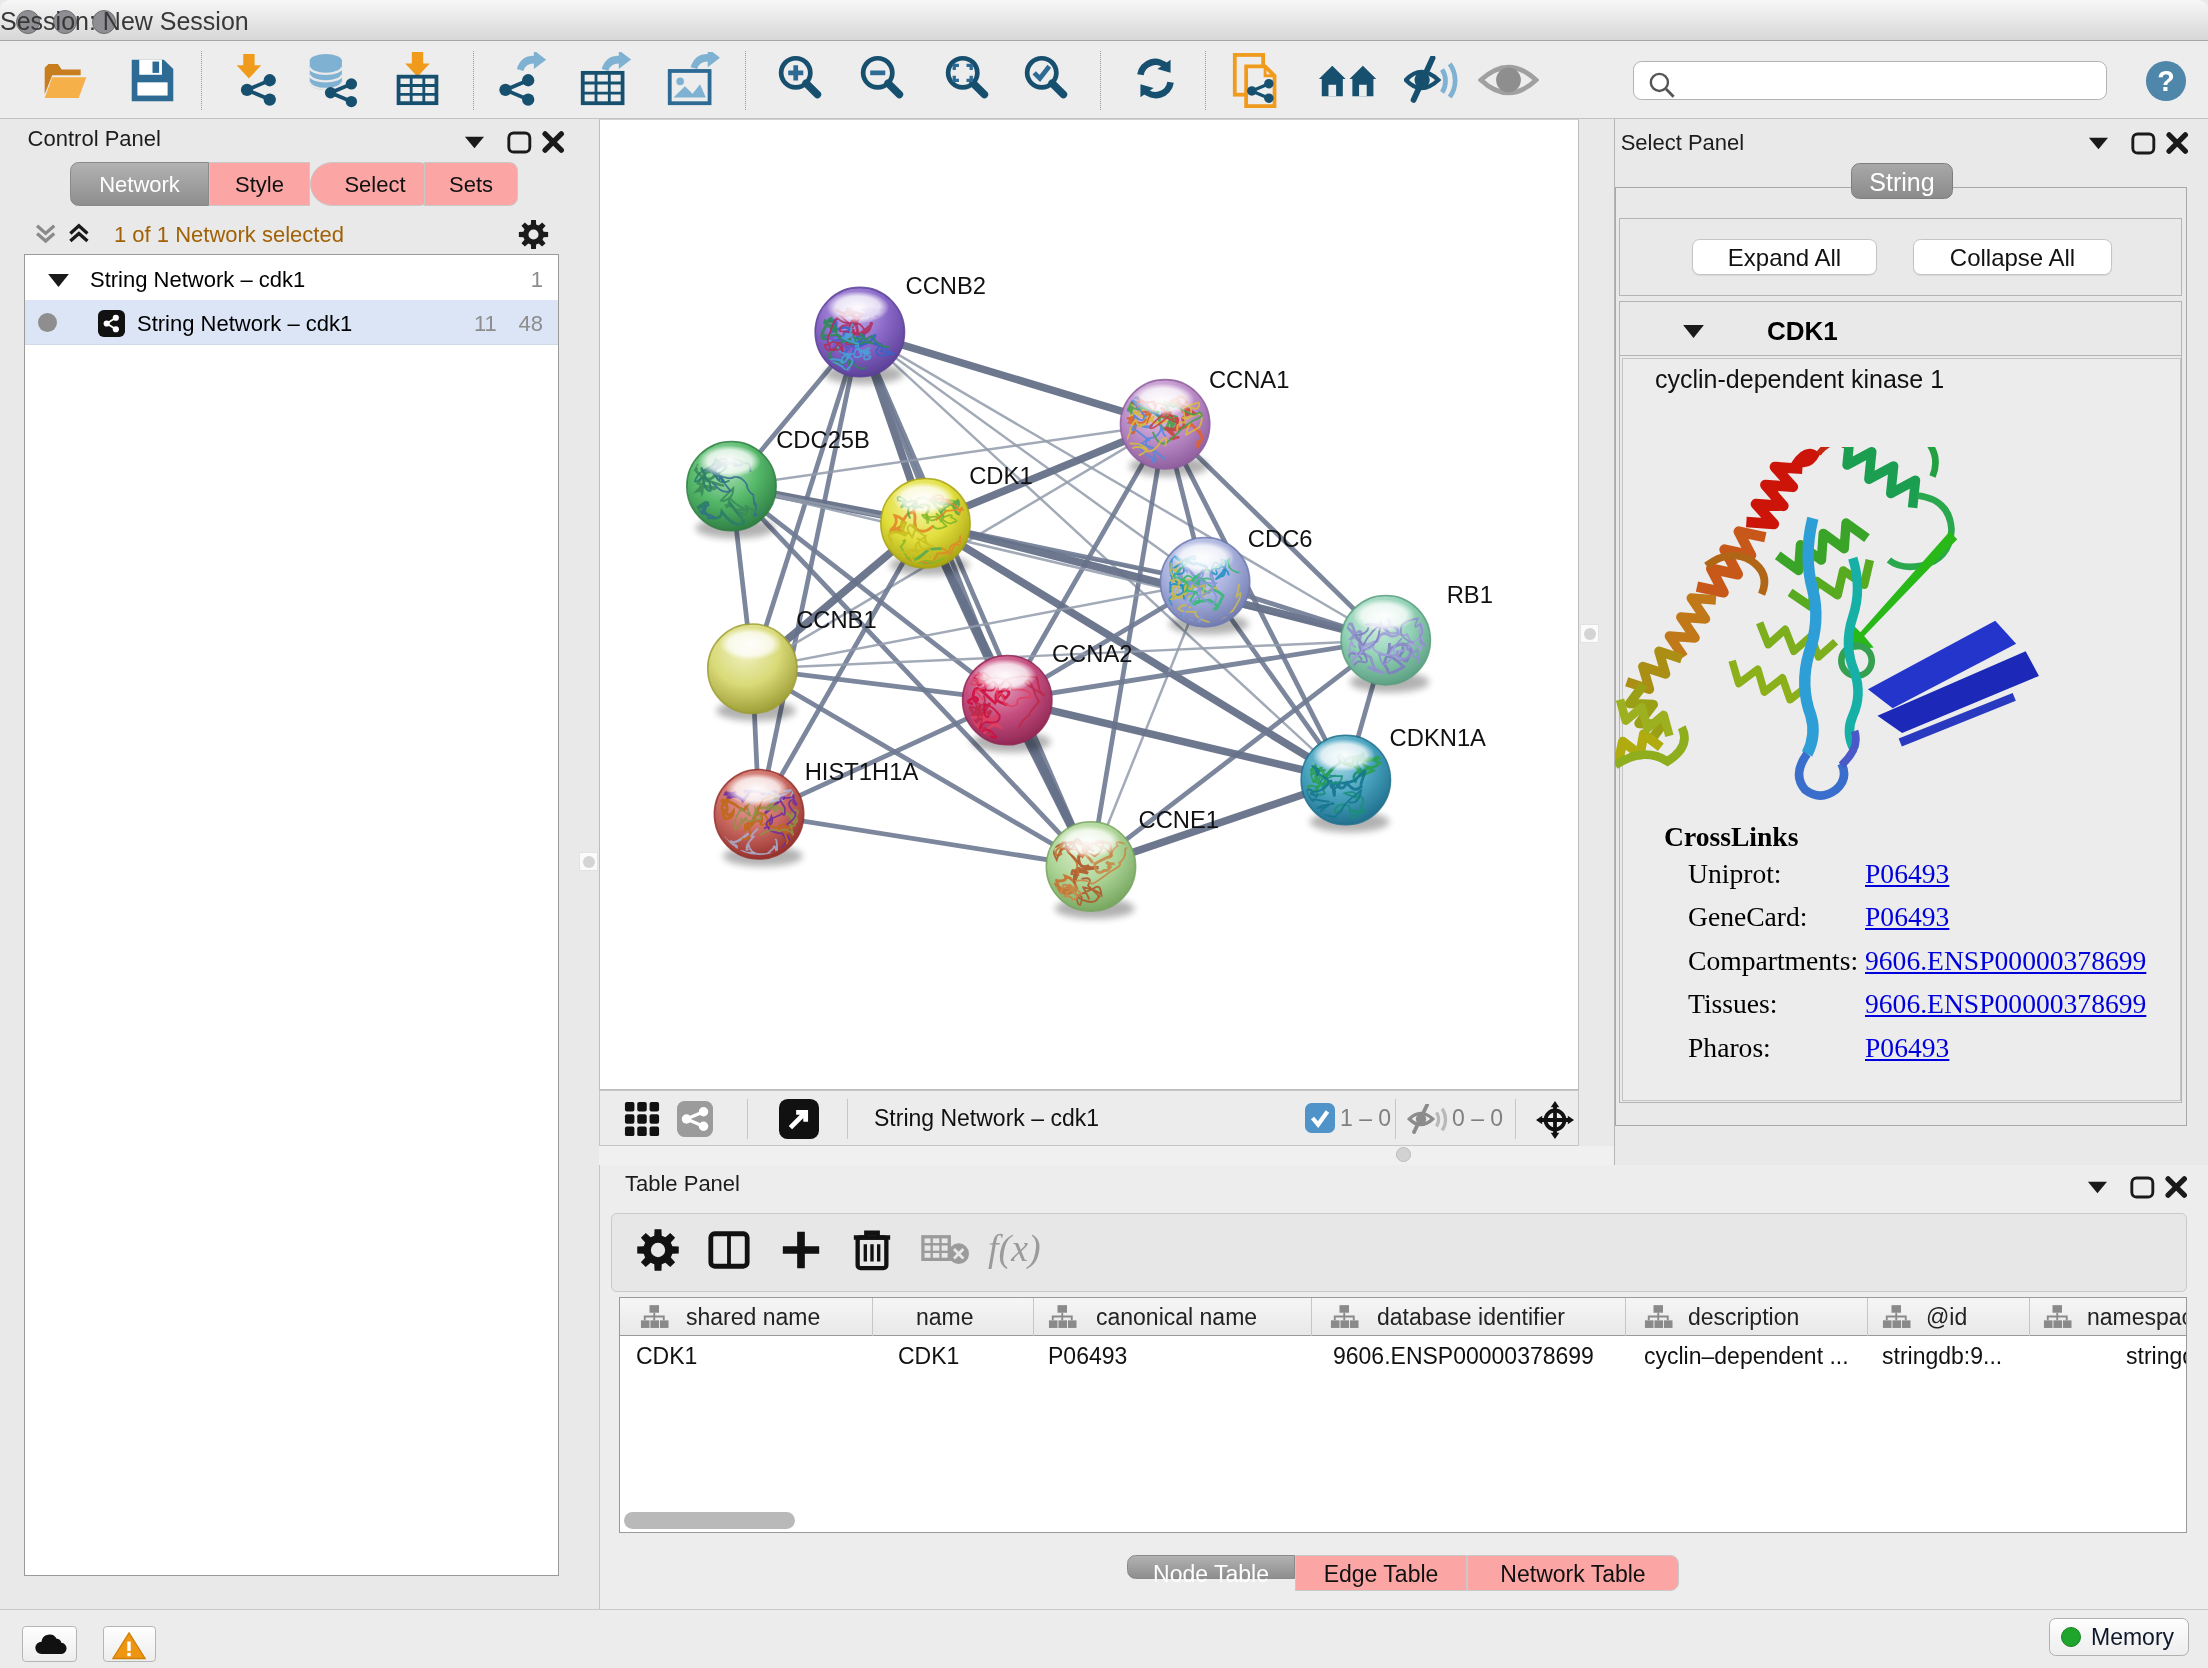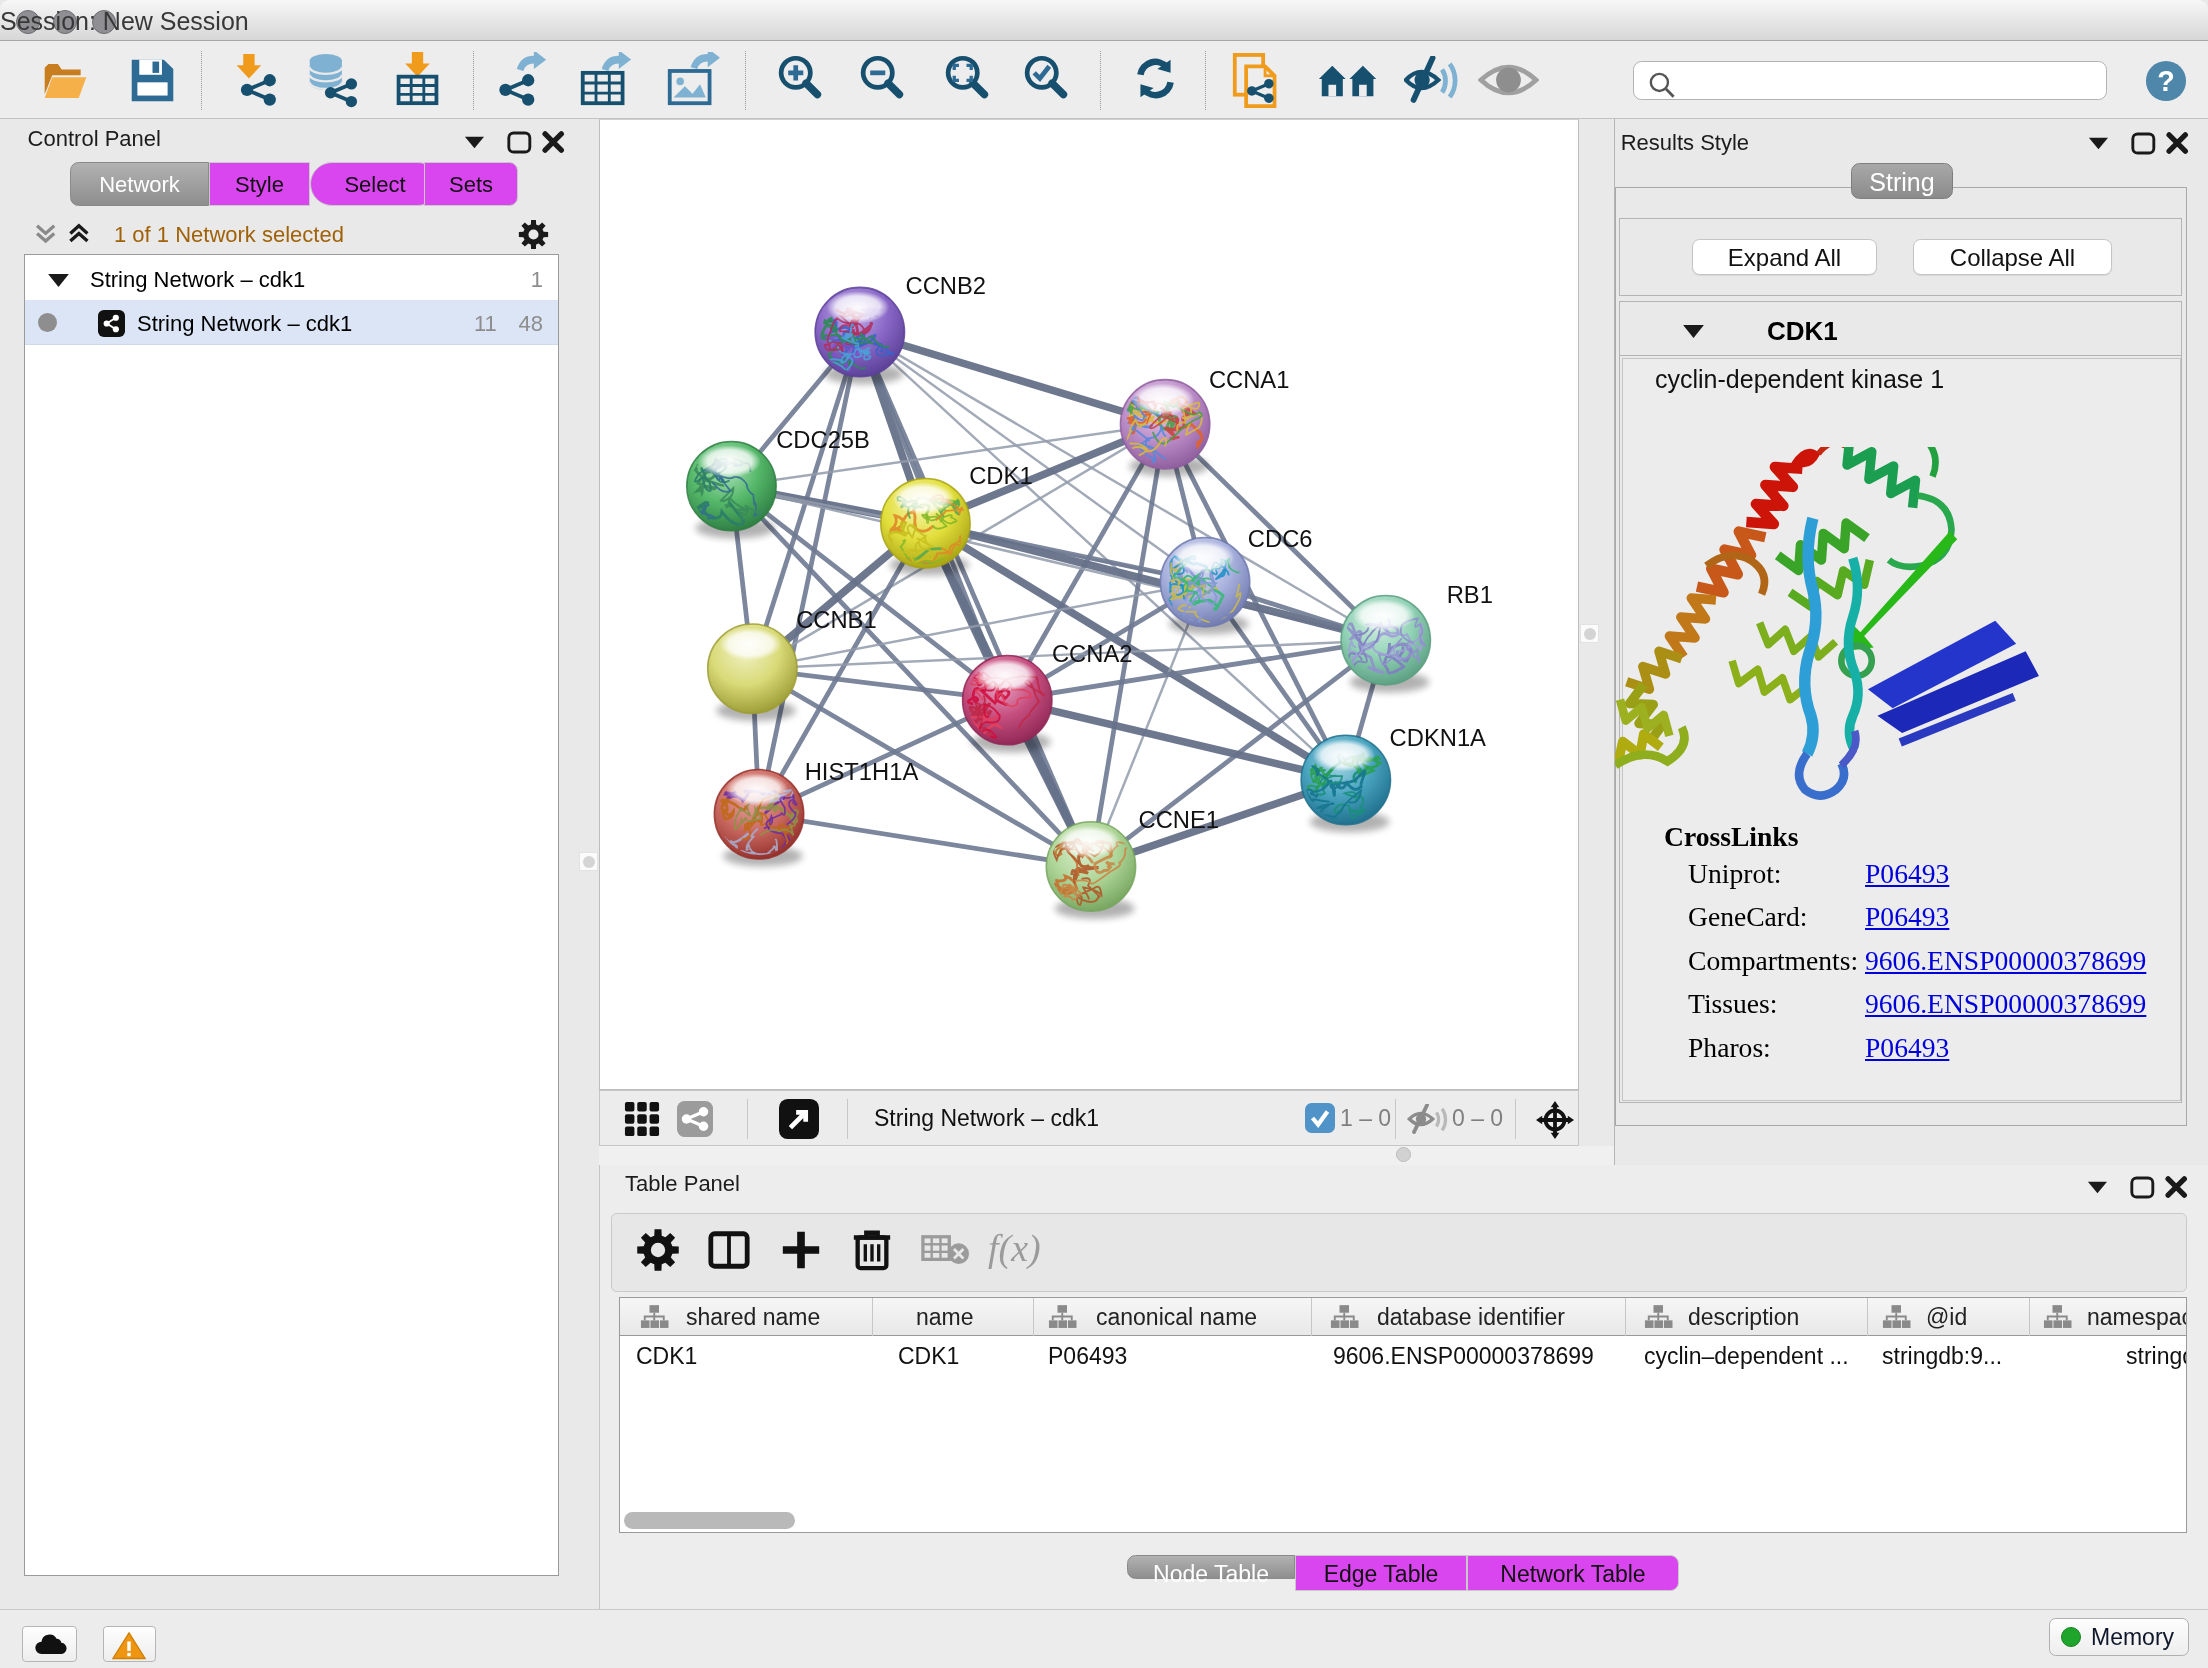--- a/index.html
+++ b/index.html
@@ -21,21 +21,21 @@
   #canvasbar { left:599px; top:1090px; width:980px; height:56px; background:#ececec;
     border:1px solid #c6c6c6; }
   #results { left:1614px; top:119px; width:594px; height:1046px; background:#e9e9e9;
     border-left:1.9px solid #b5b5b5; }
   #tablepanel { left:599px; top:1165px; width:1609px; height:444px; background:#ededed;
     border-left:1px solid #c6c6c6;}
   #statusbar { left:0; top:1609px; width:2208px; height:59px; background:#ececec;
     border-top:1px solid #c9c9c9; }
   .ptitle { font-size:22px; color:#1c1c1c;text-align:center; }
   .tab { position:absolute; height:44px; line-height:44px; text-align:center; font-size:22px;
-    background:#d946ef; border:1px solid #c9c9c9; color:#111; }
+    background:#fca5a5; border:1px solid #c9c9c9; color:#111; }
   .tabsel { background:linear-gradient(#b2b2b2,#8e8e8e); color:#fff; border-color:#8a8a8a; }
   #netlist { left:24px; top:135px; width:535px; height:1322px; background:#fff;
     border:1.9px solid #9a9a9a; }
   .grey { color:#8d8d8d; }
   .btn { position:absolute; background:#ffffff; border:1px solid #c4c4c4; border-radius:7.6px;
     text-align:center; font-size:24px; color:#111; box-shadow:0 1px 1px rgba(0,0,0,0.08); }
   .serif { font-family:"Liberation Serif", serif; }
   a.lnk { color:#0000dd; text-decoration:underline; }
   #ttoolbar { left:11.4px; top:48px; width:1576px; height:79px; background:#e7e7e7;
     border:1px solid #c9c9c9; border-radius:5.7px; position:absolute; }
@@ -702,21 +702,21 @@
     </svg>
 </div>
 <div class="abs" style="left:599px; top:1146px; width:1609px; height:19px; background:#f0f0f0;"></div>
 <div class="abs" style="left:1396px; top:1147px; width:15px; height:15px; border-radius:50%; background:#d2d2d2; border:1px solid #bbb;"></div>
 <div class="abs" style="left:1580px; top:624px; width:19px; height:19px; background:#fbfbfb; border:1px solid #e2e2e2;"></div>
 <div class="abs" style="left:1584px; top:628px; width:12.4px; height:12.4px; border-radius:50%; background:#d4d4d4;"></div>
 <div class="abs" style="left:579px; top:852px; width:19px; height:19px; background:#fbfbfb; border:1px solid #e2e2e2;"></div>
 <div class="abs" style="left:583px; top:856px; width:12.4px; height:12.4px; border-radius:50%; background:#d4d4d4;"></div>
 
 <div id="results" class="abs">
-<div class="ptitle abs" style="left:5.7px;top:11.4px">Results Style</div>
+<div class="ptitle abs" style="left:5.7px;top:11.4px">Select Panel</div>
     <svg class="abs" style="left:472px;top:13.3px" width="105" height="23" viewBox="0 0 110 24">
       <path d="M2 6 L22 6 L12 18 Z" fill="#1a1a1a"></path>
       <rect x="48" y="2" width="22" height="20" rx="5" fill="none" stroke="#1a1a1a" stroke-width="3"></rect>
       <path d="M86 3 L103 20 M103 3 L86 20" stroke="#1a1a1a" stroke-width="5.5" stroke-linecap="round"></path>
     </svg>
     <div class="abs" style="left:0px;top:68px;width:572px;height:939px;border:1px solid #a8a8a8;"></div>
     <div class="abs" style="left:236px;top:44px;width:102px;height:36px;background:linear-gradient(#a8a8a8,#8b8b8b);border:1px solid #7e7e7e;border-radius:8.6px;color:#fff;text-align:center;font-size:25px;line-height:36px;">String</div>
     <div class="abs" style="left:3.8px;top:99px;width:563px;height:78px;border:1px solid #b4b4b4;"></div>
     <div class="btn" style="left:77px;top:120px;width:185px;height:36px;line-height:36px;">Expand All</div>
     <div class="btn" style="left:298px;top:120px;width:199px;height:36px;line-height:36px;">Collapse All</div>

